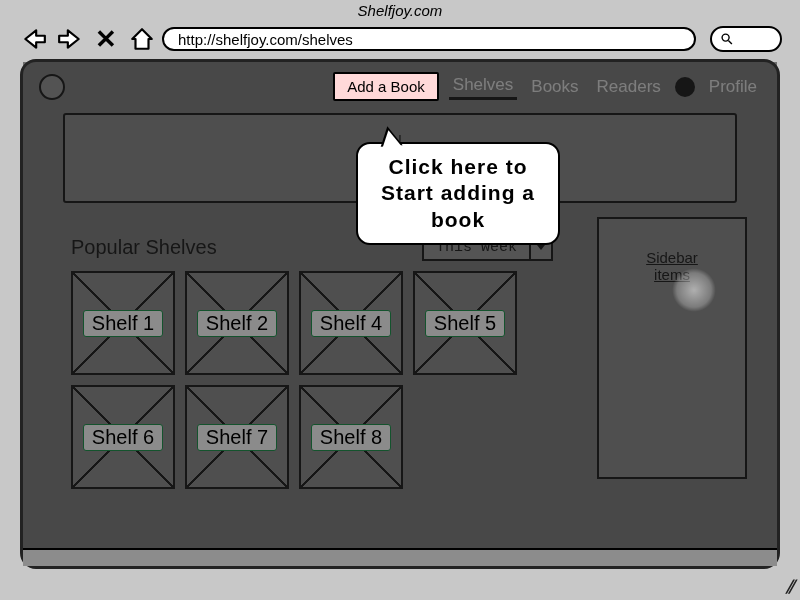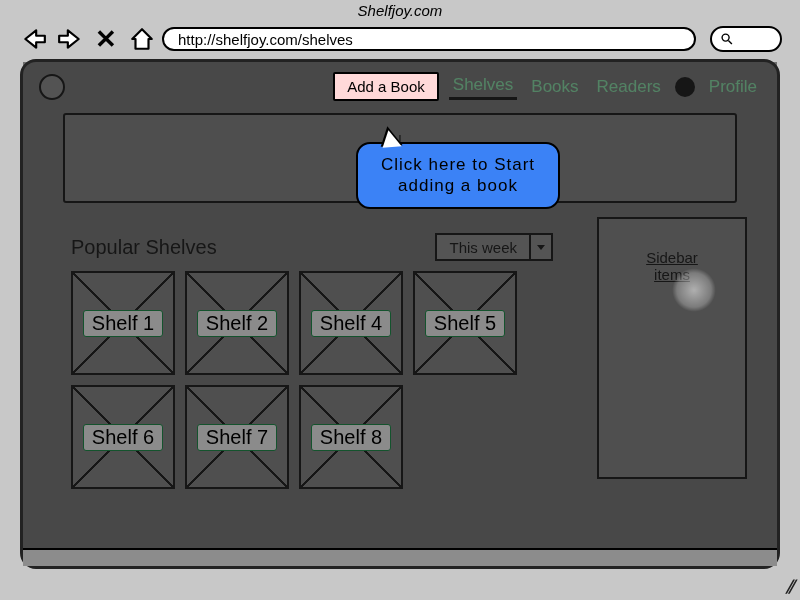--- a/index.html
+++ b/index.html
@@ -12,48 +12,48 @@
   .url-bar { flex: 1; height: 16px; border: 2px solid #000; border-radius: 14px; background: #fff; padding: 10px 14px; font-size: 15px; display: flex; align-items: center; }
   .search-pill { width: 72px; height: 26px; border: 2px solid #000; border-radius: 16px; background: #fff; margin-left: 10px; display: flex; align-items: center; padding-left: 8px; }
   .search-pill svg { width: 14px; height: 14px; }
 
   .content-area { position: relative; width: 760px; height: 510px; margin: 2px auto 0; border: 3px solid #222; border-radius: 16px; background: #6f6f6f; }
   .overlay-dim { position: absolute; inset: 0; background: rgba(40,40,40,0.55); pointer-events: none; }
   .header-nav { display: flex; align-items: center; padding: 10px 16px 6px; gap: 10px; position: relative; }
   .logo-circle { width: 26px; height: 26px; border: 2px solid #000; border-radius: 50%; background: #888; }
   .spacer { flex: 1; }
   .add-book-btn { background: #ffd9d9; border: 2px solid #000; border-radius: 2px; padding: 4px 12px; font-family: inherit; font-size: 15px; cursor: pointer; position: relative; z-index: 5; }
-  .nav-link { font-size: 17px; padding: 2px 4px; cursor: pointer; color: #86efac; }
+  .nav-link { font-size: 17px; padding: 2px 4px; cursor: pointer; color: #e5e5e5; }
   .nav-underline { border-bottom: 3px solid #000; }
   .profile-dot { width: 20px; height: 20px; background: #000; border-radius: 50%; }
 
   .hero-box { margin: 6px 40px 0; border: 2px solid #000; border-radius: 3px; background: #7c7c7c; height: 90px; display: flex; flex-direction: column; align-items: center; justify-content: center; gap: 8px; }
   .hero-label { font-size: 14px; }
   .hero-btn { border: 2px solid #000; background: #888; padding: 4px 40px 4px 12px; font-family: inherit; font-size: 15px; cursor: pointer; }
 
   .main-row { display: flex; padding: 14px 30px 0 48px; gap: 18px; }
   .shelves-col { flex: 1; }
   .shelves-head { display: flex; align-items: center; justify-content: space-between; margin-bottom: 10px; padding-right: 26px; margin-top: 16px; }
   .shelves-title { font-size: 20px; }
-  .dropdown { display: flex; align-items: center; border: 2px solid #000; background: #8a8a8a; height: 28px; cursor: pointer; }
+  .dropdown { display: flex; align-items: center; border: 2px solid #000; background: #8a8a8a; height: 28px; cursor: pointer; font-family: Liberation Mono, monospace; }
   .dropdown span { padding: 0 12px; font-size: 15px; }
   .dropdown .dd-caret { width: 22px; height: 100%; border-left: 2px solid #000; display: flex; align-items: center; justify-content: center; }
   .dd-caret svg { width: 10px; height: 10px; }
   .shelves-grid { display: grid; grid-template-columns: repeat(4, 104px); grid-auto-rows: 104px; gap: 10px 10px; }
   .shelf-card { border: 2px solid #000; background: #7e7e7e; position: relative; display: flex; align-items: center; justify-content: center; cursor: pointer; }
   .shelf-card::before, .shelf-card::after { content: ""; position: absolute; inset: 0; }
   .shelf-card::before { background: linear-gradient(to top right, transparent calc(50% - 1px), #000 calc(50% - 1px), #000 calc(50% + 1px), transparent calc(50% + 1px)); }
   .shelf-card::after { background: linear-gradient(to top left, transparent calc(50% - 1px), #000 calc(50% - 1px), #000 calc(50% + 1px), transparent calc(50% + 1px)); }
   .shelf-label { position: relative; z-index: 1; background: #8b8b8b; border: 1px solid #14532d; border-radius: 3px; padding: 1px 8px; font-size: 20px; }
 
   .sidebar-box { width: 150px; border: 2px solid #000; background: #7e7e7e; height: 262px; display: flex; align-items: flex-start; justify-content: center; padding-top: 30px; text-align: center; font-size: 15px; text-decoration: underline; }
 
   .highlight-ring { position: absolute; width: 44px; height: 44px; border-radius: 50%; background: radial-gradient(circle, rgba(255,255,255,0.55) 0%, rgba(255,255,255,0.25) 55%, transparent 70%); top: 268px; left: 672px; z-index: 6; pointer-events: none; }
 
-  .tooltip { position: absolute; top: 142px; left: 356px; width: 204px; background: #3b82f6; border: 2px solid #000; border-radius: 14px; padding: 10px 14px; font-size: 17px; text-align: center; z-index: 10; line-height: 1.25; letter-spacing: 1px; }
+  .tooltip { position: absolute; top: 142px; left: 356px; width: 204px; background: #ffffff; border: 2px solid #000; border-radius: 14px; padding: 10px 14px; font-size: 21px; text-align: center; z-index: 10; line-height: 1.25; letter-spacing: 1px; font-weight: bold; }
   .tooltip::before { content: ""; position: absolute; top: -18px; left: 22px; width: 0; height: 0; border-left: 8px solid transparent; border-right: 14px solid transparent; border-bottom: 20px solid #000; transform: rotate(-4deg); }
   .tooltip::after { content: ""; position: absolute; top: -14px; left: 24px; width: 0; height: 0; border-left: 7px solid transparent; border-right: 12px solid transparent; border-bottom: 17px solid #fff; transform: rotate(-4deg); }
 
   .status-bar { position: absolute; bottom: 0; left: 0; right: 0; height: 18px; border-top: 2px solid #000; background: #8c8c8c; }
   .resize-grip { position: absolute; right: 6px; bottom: 2px; font-style: italic; font-weight: bold; font-size: 18px; color: #222; }
 </style>
 </head>
 <body>
 
 <div class="browser-chrome">

